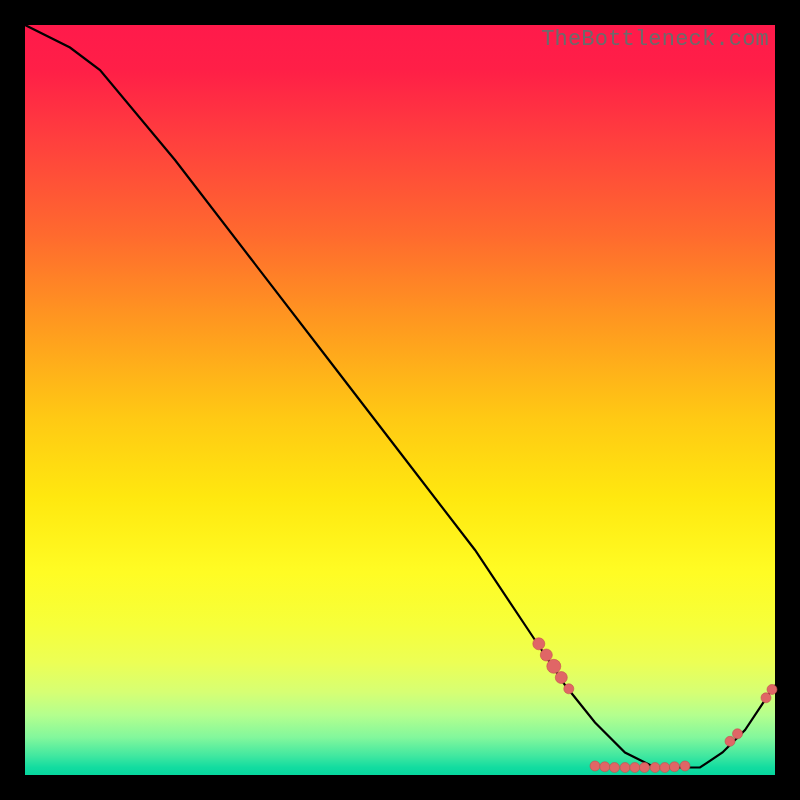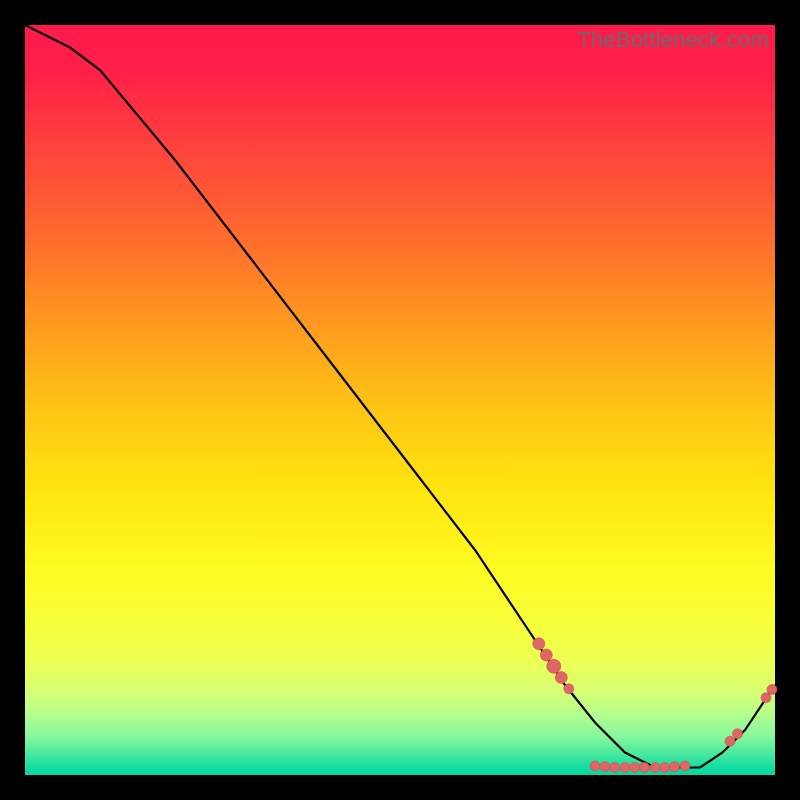--- a/index.html
+++ b/index.html
@@ -55,20 +55,21 @@
   }
   .watermark {
     position: absolute;
     top: 2px;
     right: 6px;
     color: #6b6b6b;
     font-size: 22px;
     letter-spacing: 0.2px;
     font-weight: 500;
     user-select: none;
+    font-family: Liberation Mono, monospace;
   }
   svg.curve {
     position: absolute;
     left: 0;
     top: 0;
     width: 750px;
     height: 750px;
     overflow: visible;
   }
 </style>

